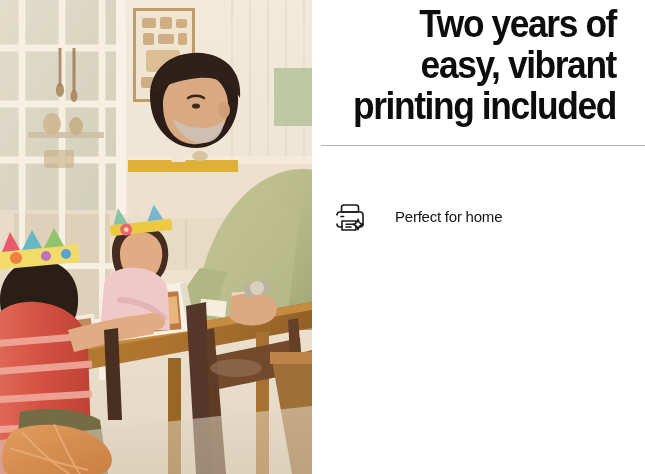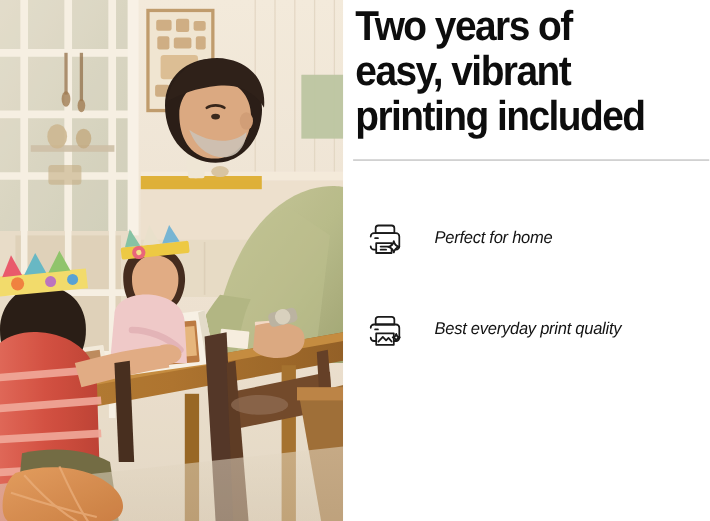--- a/index.html
+++ b/index.html
@@ -8,20 +8,21 @@
     width:645px; height:474px;
     background:#ffffff;
     font-family:"Liberation Sans", sans-serif;
     overflow:hidden;
   }
   .banner {
     position:relative;
     width:645px; height:474px;
     display:flex;
     background:#ffffff;
+    text-align:right;
   }
 
   
   .photo-pane {
     position:relative;
     width:312px; height:474px;
     overflow:hidden;
     background:#e9e0d2;
     flex:0 0 312px;
   }
@@ -52,21 +53,20 @@
     position:absolute;
     left:9px; top:145px;
     width:324px; height:1px;
     background:#b3b3b3;
   }
 
   .features {
     position:absolute;
     left:0; top:175px;
     width:333px;
-    font-style:italic;
   }
   .feature {
     position:relative;
     display:flex;
     align-items:center;
     min-height:83px;
     padding-left:14px;
   }
   .feature-icon {
     flex:0 0 48px;
@@ -344,31 +344,17 @@
             <path d="M13 21.5 h2.6"></path>
             <path d="M14 26 h14 v9 H14 Z"></path>
             <path d="M18 29.2 h7"></path>
             <path d="M18 32 h5"></path>
             <path d="M30 24.3 c0.7 3.2 1.9 4.4 5 5.1 c-3.1 0.7 -4.3 1.9 -5 5.1 c-0.7 -3.2 -1.9 -4.4 -5 -5.1 c3.1 -0.7 4.3 -1.9 5 -5.1 Z" fill="#ffffff"></path>
           </svg>
         </span>
         <span class="feature-label">Perfect for home</span>
       </div>
 
-      <div class="feature">
-        <span class="feature-icon">
-          <svg width="44" height="44" viewBox="0 0 44 44" fill="none" stroke="#1a1a1a" stroke-width="1.6" stroke-linecap="round" stroke-linejoin="round">
-            <path d="M13.5 12.5 a2.5 2.5 0 0 1 2.5-2.5 h12 a2.5 2.5 0 0 1 2.5 2.5 V17 H13.5 Z"></path>
-            <path d="M9 20 a3 3 0 0 1 3-3 h20 a3 3 0 0 1 3 3 v9 a3 3 0 0 1 -3 3 h-2"></path>
-            <path d="M14 32 h-2 a3 3 0 0 1 -3 -3"></path>
-            <path d="M13 21.5 h2.6"></path>
-            <path d="M14 25 h16 v10.5 H14 Z"></path>
-            <path d="M16 32.5 l4 -4.2 l3 3.1 l2.2 -2.2 l2.8 3.3"></path>
-            <path d="M32.2 25.6 c0.45 2 1.2 2.75 3.2 3.2 c-2 0.45 -2.75 1.2 -3.2 3.2 c-0.45 -2 -1.2 -2.75 -3.2 -3.2 c2 -0.45 2.75 -1.2 3.2 -3.2 Z" fill="#ffffff"></path>
-          </svg>
-        </span>
-        <span class="feature-label">Best everyday print quality</span>
-      </div>
 
 
     </div>
   </div>
 </div>
 
 </body></html>

